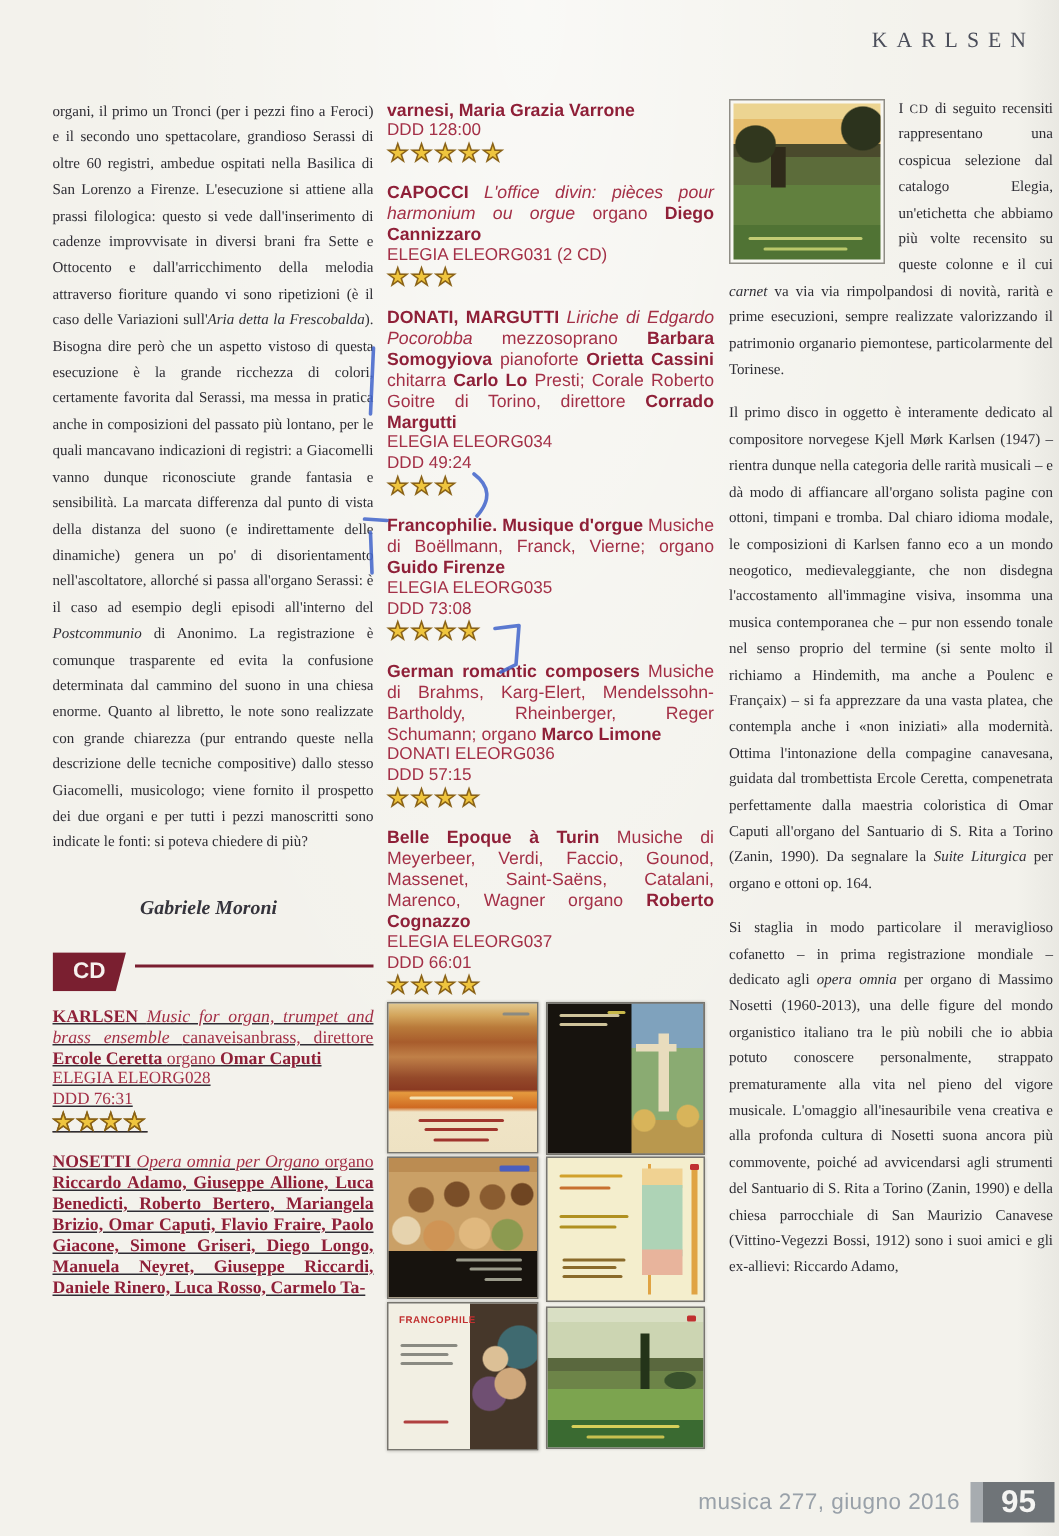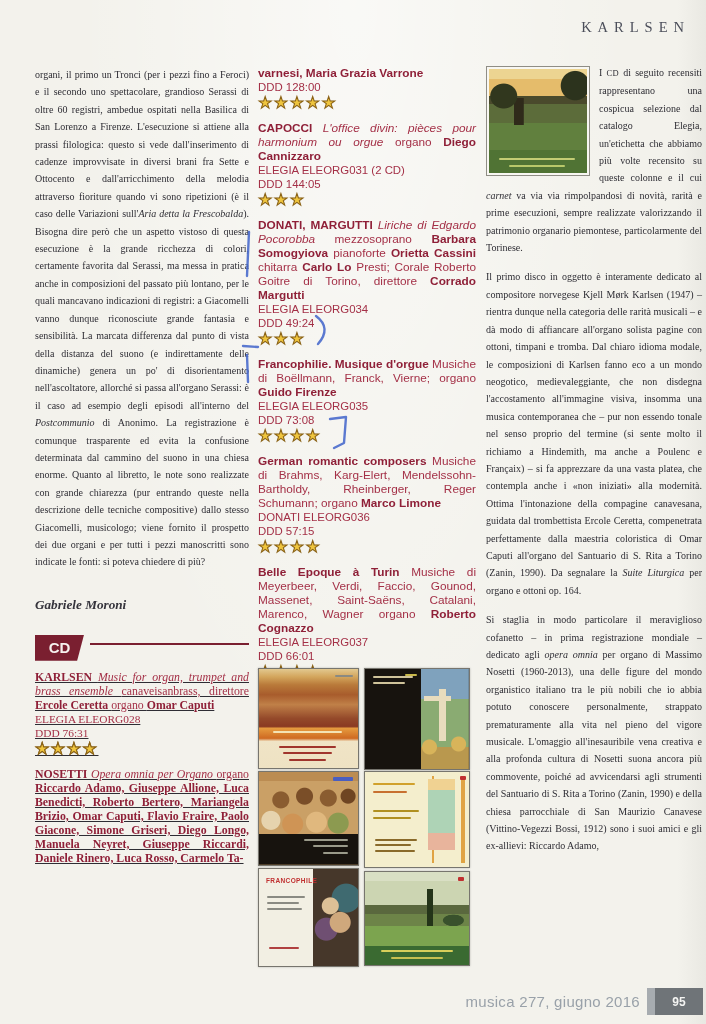--- a/index.html
+++ b/index.html
@@ -25,21 +25,21 @@
   .col-right{left:486px;width:216px;top:64px;}
   .body-p{
     font-size:10px;line-height:17.4px;text-align:justify;margin:0;
     text-justify:inter-word;
   }
   .body-p + .body-p{margin-top:12px;}
   .i{font-style:italic;}
   .b{font-weight:bold;}
   .sc{font-size:85%;letter-spacing:.5px;}
   .signature{
-    margin-top:26px;text-align:left;font-style:italic;font-weight:600;
+    margin-top:26px;text-align:center;font-style:italic;font-weight:600;
     font-size:13.2px;color:#35343c;padding-right:6px;
   }
   
   .badge-row{position:relative;margin-top:22px;height:27px;}
   .cd-badge{
     position:absolute;left:0;top:0;width:49px;height:26px;
     background:#7a1f30;color:#f6f1ee;
     font-family:"Liberation Sans",sans-serif;font-weight:bold;font-size:15px;
     display:flex;align-items:center;justify-content:center;
     clip-path:polygon(0 0,100% 0,86% 100%,0 100%);
@@ -112,21 +112,21 @@
     linear-gradient(180deg,#ecd491 0 10%,#e5bc6b 10% 26%,#4a4a2c 26% 34%,#5c6c3a 34% 52%,#61803e 52% 78%,#507334 78% 100%);}
   
   .footer-issue{
     position:absolute;top:993px;right:66px;
     font-family:"Liberation Sans","DejaVu Sans",sans-serif;
     font-size:15px;color:#99a1a9;letter-spacing:.3px;
   }
   .page-box{
     position:absolute;top:988px;right:3px;width:56px;height:27px;
     background:linear-gradient(90deg,#a7acb0 0 15%,#6f7478 15%);
-    color:#f4f4f2;font-family:"Liberation Sans",sans-serif;font-size:12px;font-weight:bold;
+    color:#f4f4f2;font-family:"Liberation Sans",sans-serif;font-size:21px;font-weight:bold;
     display:flex;align-items:center;justify-content:center;padding-left:8px;box-sizing:border-box;
   }
   .pen-overlay{position:absolute;left:238px;top:225px;width:122px;height:235px;pointer-events:none;}
 </style>
 </head>
 <body>
 
 <div class="page">
 
   <div class="mag-header">KARLSEN</div>
@@ -154,21 +154,20 @@
 
   <div class="col col-mid">
     <div class="listing">
       <div class="lst-head"><span class="b">varnesi, Maria Grazia Varrone</span></div>
       <div class="lst-cat">DDD 128:00</div>
       <div class="stars">★★★★★</div>
     </div>
     <div class="listing">
       <div class="lst-head"><span class="b">CAPOCCI </span><span class="i">L'office divin: pièces pour harmonium ou orgue </span><span>organo </span><span class="b">Diego Cannizzaro</span></div>
       <div class="lst-cat">ELEGIA ELEORG031 (2 CD)</div>
-      <div class="lst-cat">DDD 144:05</div>
       <div class="stars">★★★</div>
     </div>
     <div class="listing">
       <div class="lst-head"><span class="b">DONATI, MARGUTTI </span><span class="i">Liriche di Edgardo Pocorobba </span><span>mezzosoprano </span><span class="b">Barbara Somogyiova </span><span>pianoforte </span><span class="b">Orietta Cassini </span><span>chitarra </span><span class="b">Carlo Lo </span><span>Presti; Corale Roberto Goitre di Torino, direttore </span><span class="b">Corrado Margutti</span></div>
       <div class="lst-cat">ELEGIA ELEORG034</div>
       <div class="lst-cat">DDD 49:24</div>
       <div class="stars">★★★</div>
     </div>
     <div class="listing">
       <div class="lst-head"><span class="b">Francophilie. Musique d'orgue </span><span>Musiche di Boëllmann, Franck, Vierne; organo </span><span class="b">Guido Firenze</span></div>

